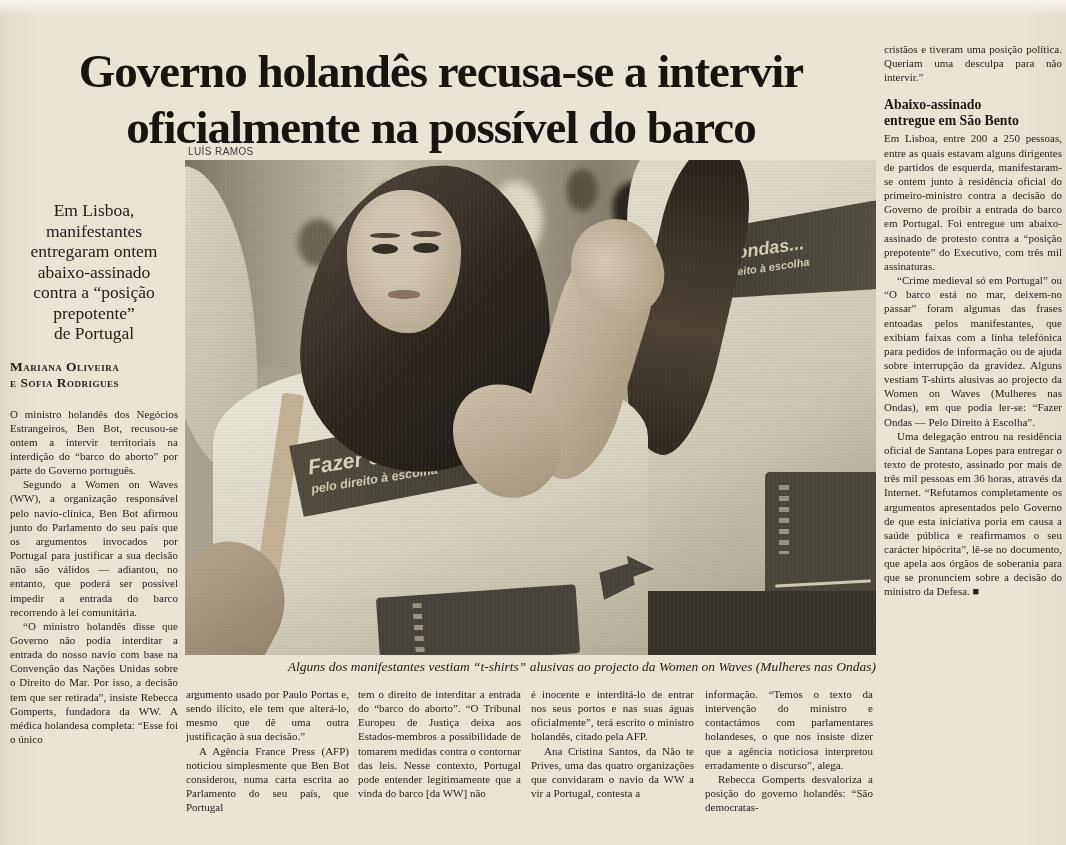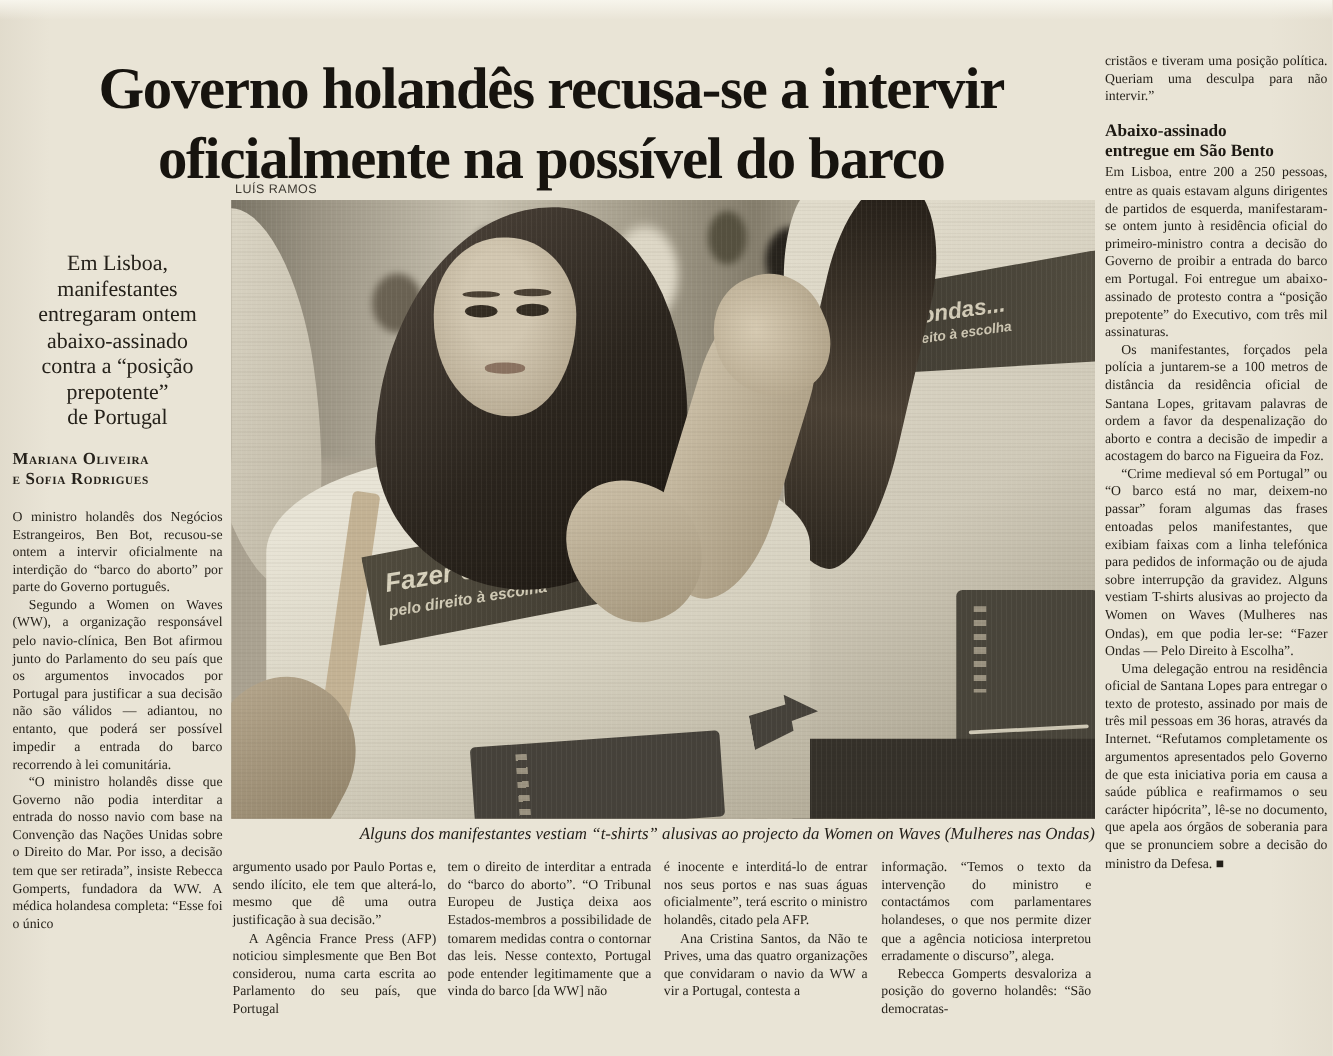--- a/index.html
+++ b/index.html
@@ -167,21 +167,21 @@
 entregaram ontem
 abaixo-assinado
 contra a “posição
 prepotente”
 de Portugal</div>
     <div class="byline">
       <div>Mariana Oliveira</div>
       <div>e Sofia Rodrigues</div>
     </div>
     <div class="bodytext">
-      <p>O ministro holandês dos Negócios Estrangeiros, Ben Bot, recusou-se ontem a intervir oficialmente na interdição do “barco do aborto” por parte do Governo português.</p>
+      <p>O ministro holandês dos Negócios Estrangeiros, Ben Bot, recusou-se ontem a intervir territoriais na interdição do “barco do aborto” por parte do Governo português.</p>
       <p class="indent">Segundo a Women on Waves (WW), a organização responsável pelo navio-clínica, Ben Bot afirmou junto do Parlamento do seu país que os argumentos invocados por Portugal para justificar a sua decisão não são válidos — adiantou, no entanto, que poderá ser possível impedir a entrada do barco recorrendo à lei comunitária.</p>
       <p class="indent">“O ministro holandês disse que Governo não podia interditar a entrada do nosso navio com base na Convenção das Nações Unidas sobre o Direito do Mar. Por isso, a decisão tem que ser retirada”, insiste Rebecca Gomperts, fundadora da WW. A médica holandesa completa: “Esse foi o único</p>
     </div>
   </div>
 
   <div class="credit">LUÍS RAMOS</div>
   <div class="photo">
     <div class="crowd"></div>
     <div class="cobbles"></div>
     <div class="paper-blob"></div>
@@ -229,27 +229,26 @@
     <p class="indent">A Agência France Press (AFP) noticiou simplesmente que Ben Bot considerou, numa carta escrita ao Parlamento do seu país, que Portugal</p>
   </div>
   <div class="bcol c3 bodytext">
     <p>tem o direito de interditar a entrada do “barco do aborto”. “O Tribunal Europeu de Justiça deixa aos Estados-membros a possibilidade de tomarem medidas contra o contornar das leis. Nesse contexto, Portugal pode entender legitimamente que a vinda do barco [da WW] não</p>
   </div>
   <div class="bcol c4 bodytext">
     <p>é inocente e interditá-lo de entrar nos seus portos e nas suas águas oficialmente”, terá escrito o ministro holandês, citado pela AFP.</p>
     <p class="indent">Ana Cristina Santos, da Não te Prives, uma das quatro organizações que convidaram o navio da WW a vir a Portugal, contesta a</p>
   </div>
   <div class="bcol c5 bodytext">
-    <p>informação. “Temos o texto da intervenção do ministro e contactámos com parlamentares holandeses, o que nos permite dizer que a agência noticiosa interpretou erradamente o discurso”, alega.</p>
+    <p>informação. “Temos o texto da intervenção do ministro e contactámos com parlamentares holandeses, o que nos insiste dizer que a agência noticiosa interpretou erradamente o discurso”, alega.</p>
     <p class="indent">Rebecca Gomperts desvaloriza a posição do governo holandês: “São democratas-</p>
   </div>
 
   <div class="rightcol bodytext">
     <p>cristãos e tiveram uma posição política. Queriam uma desculpa para não intervir.”</p>
     <div class="subhead">Abaixo-assinado
 entregue em São Bento</div>
     <p>Em Lisboa, entre 200 a 250 pessoas, entre as quais estavam alguns dirigentes de partidos de esquerda, manifestaram-se ontem junto à residência oficial do primeiro-ministro contra a decisão do Governo de proibir a entrada do barco em Portugal. Foi entregue um abaixo-assinado de protesto contra a “posição prepotente” do Executivo, com três mil assinaturas.</p>
-    <p class="indent">Os manifestantes, forçados pela polícia a juntarem-se a 100 metros de distância da residência oficial de Santana Lopes, gritavam palavras de ordem a favor da despenalização do aborto e contra a decisão de impedir a acostagem do barco na Figueira da Foz.</p>
     <p class="indent">“Crime medieval só em Portugal” ou “O barco está no mar, deixem-no passar” foram algumas das frases entoadas pelos manifestantes, que exibiam faixas com a linha telefónica para pedidos de informação ou de ajuda sobre interrupção da gravidez. Alguns vestiam T-shirts alusivas ao projecto da Women on Waves (Mulheres nas Ondas), em que podia ler-se: “Fazer Ondas — Pelo Direito à Escolha”.</p>
     <p class="indent">Uma delegação entrou na residência oficial de Santana Lopes para entregar o texto de protesto, assinado por mais de três mil pessoas em 36 horas, através da Internet. “Refutamos completamente os argumentos apresentados pelo Governo de que esta iniciativa poria em causa a saúde pública e reafirmamos o seu carácter hipócrita”, lê-se no documento, que apela aos órgãos de soberania para que se pronunciem sobre a decisão do ministro da Defesa. ■</p>
   </div>
 
 </div>
 
 </body></html>

